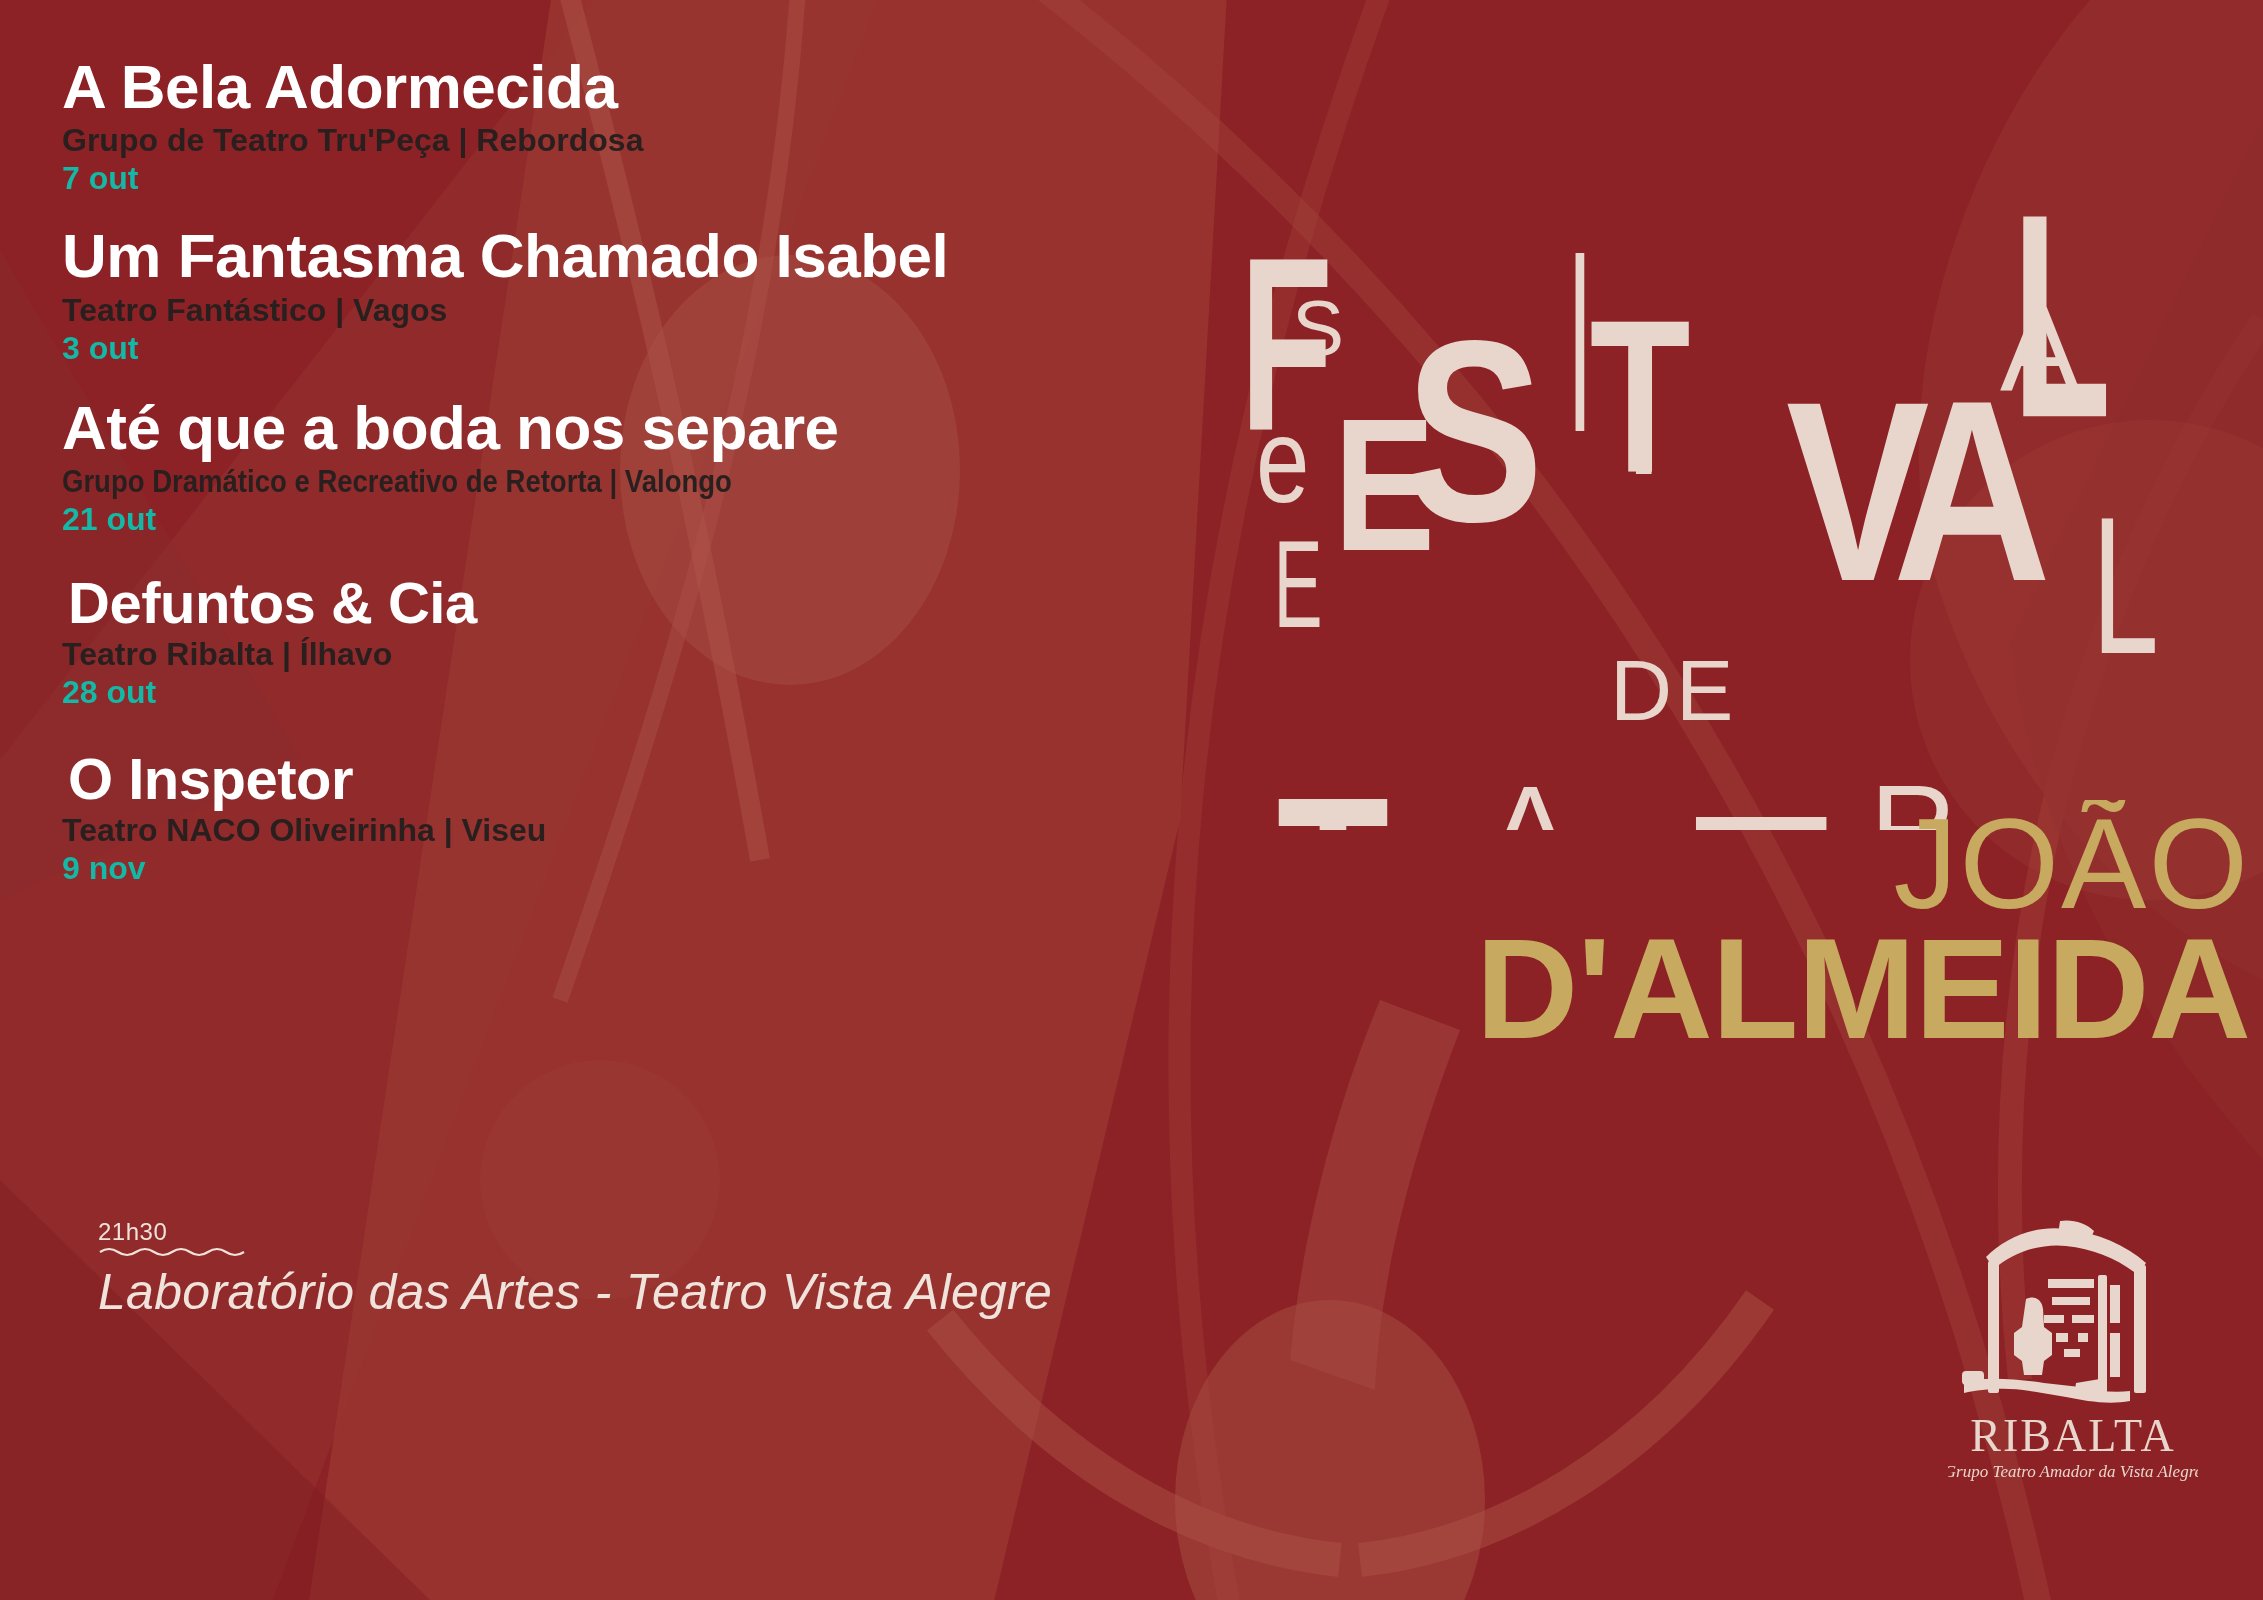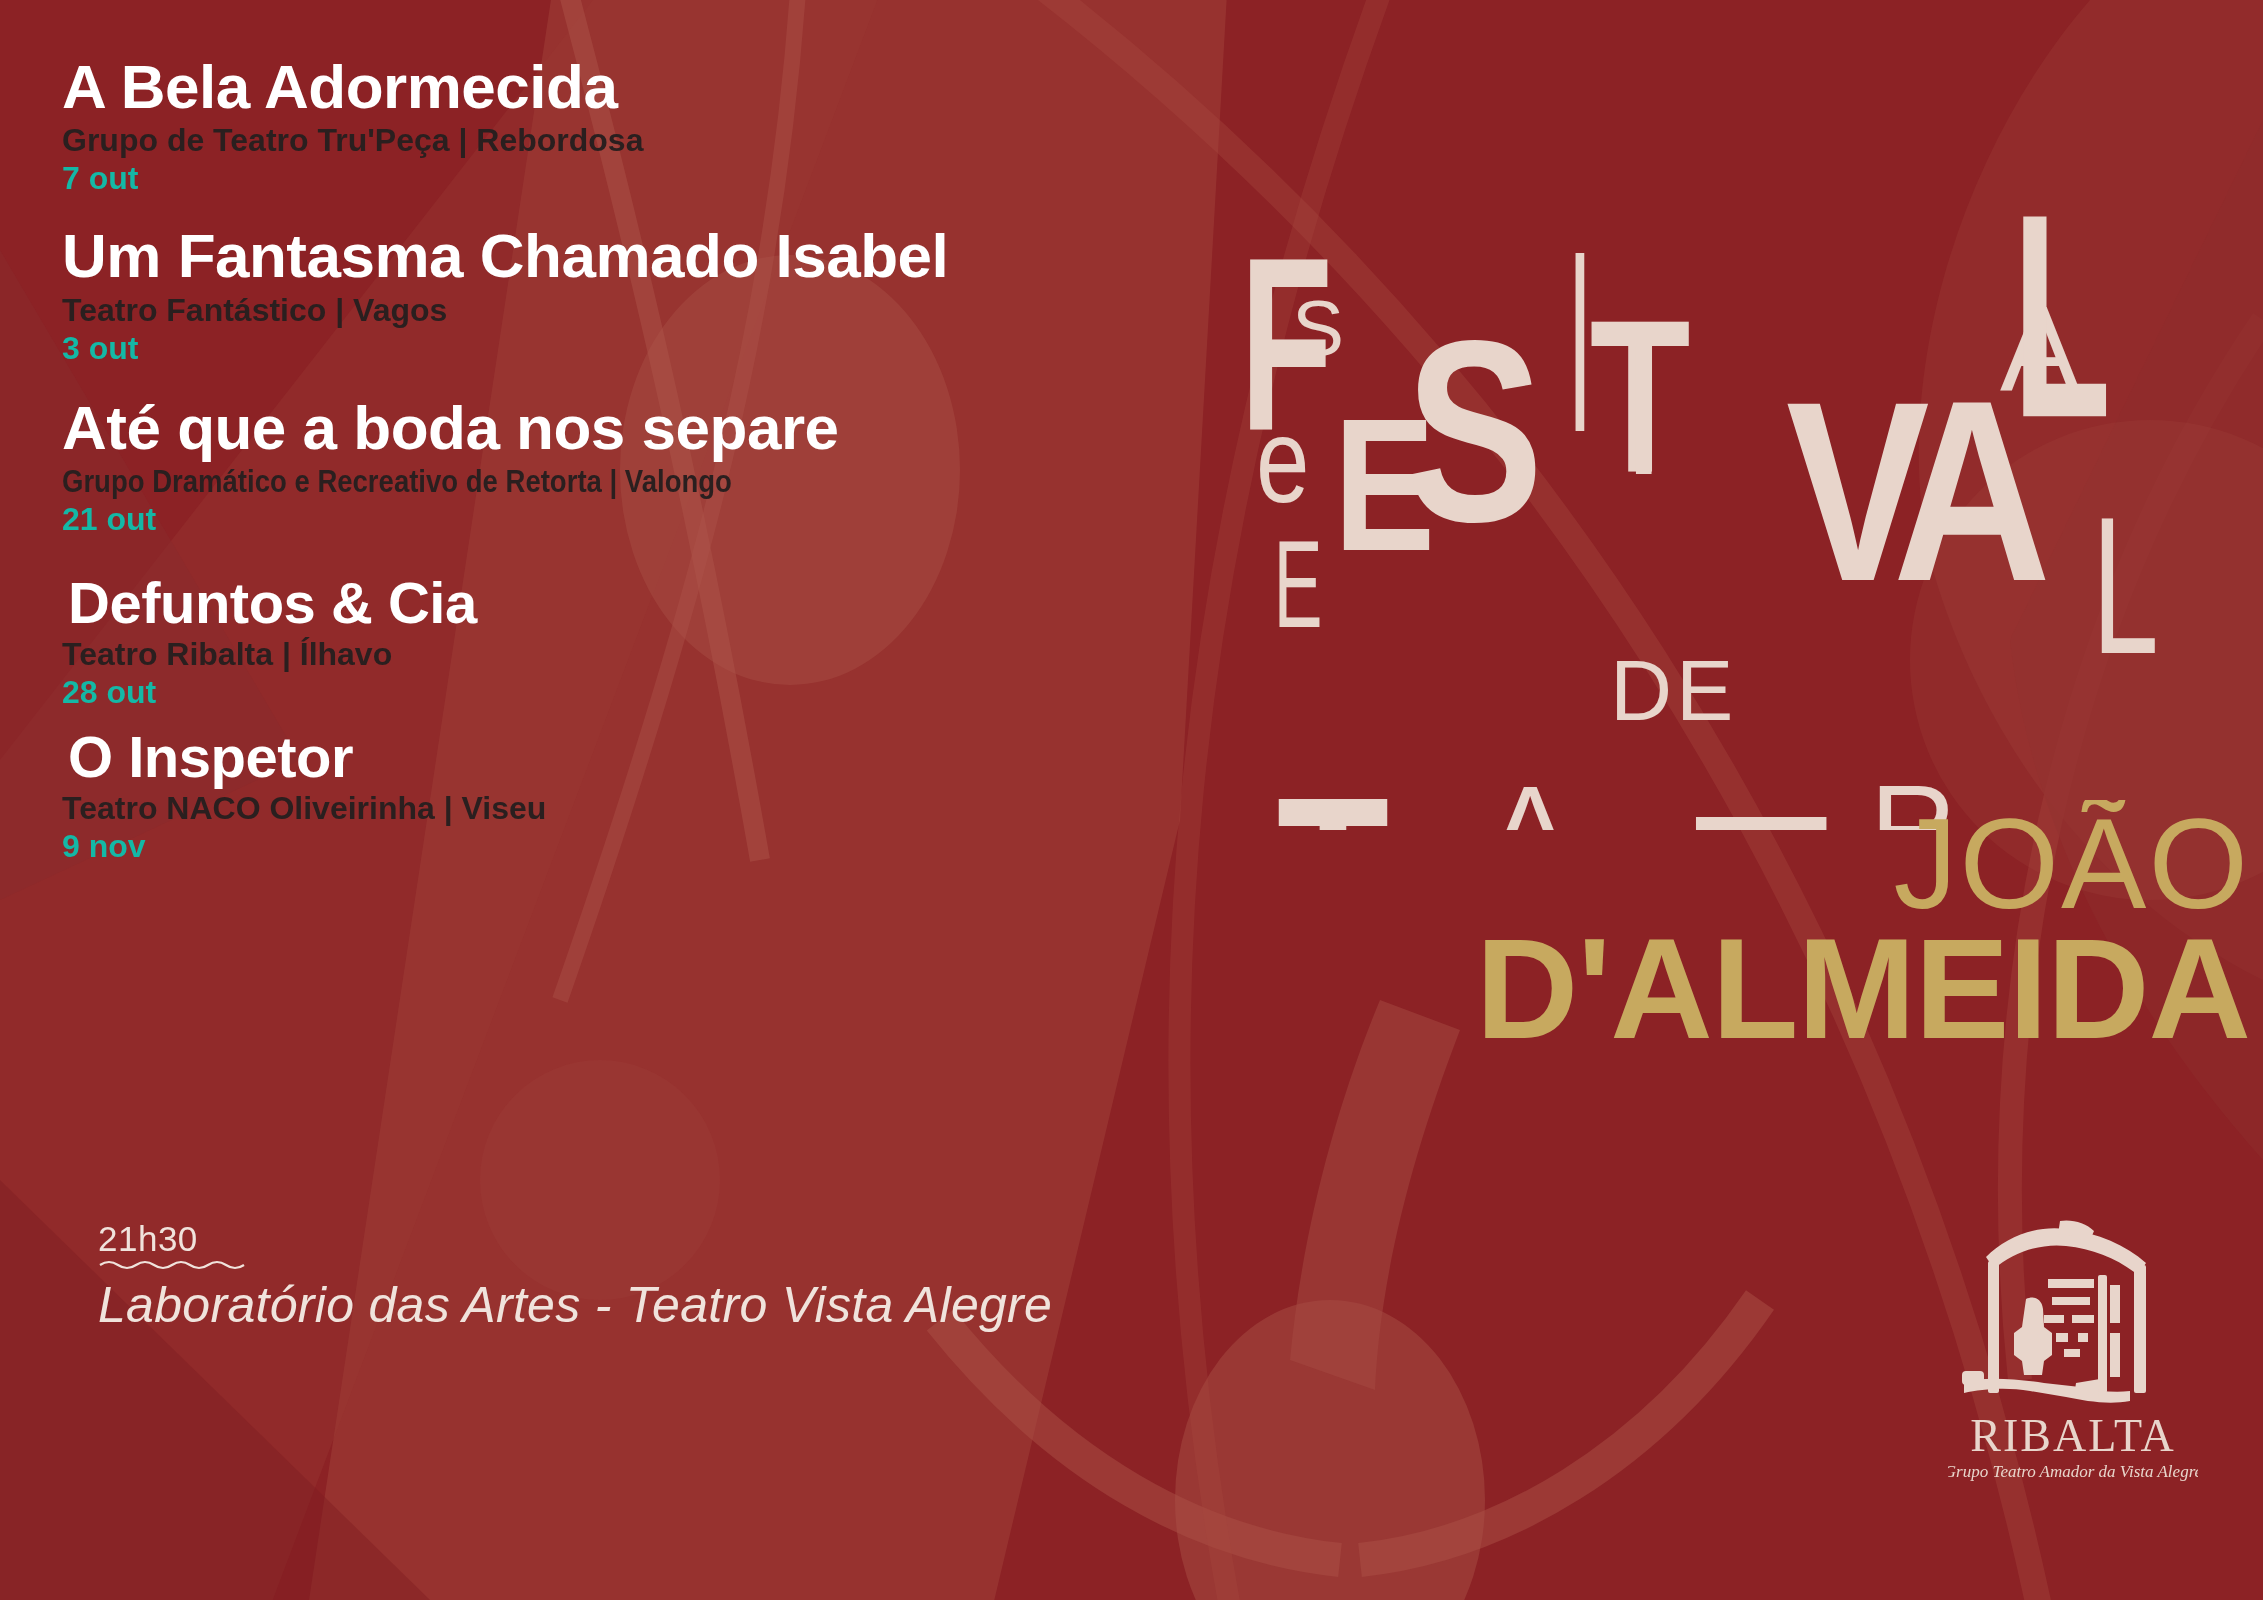--- a/index.html
+++ b/index.html
@@ -22,29 +22,29 @@
     font-weight:bold;color:#2a1f1f;font-size:32px;line-height:1.25;
     margin-top:2px;white-space:nowrap;
   }
   .play-group.condensed{transform:scaleX(0.86);transform-origin:left center;}
   .play-date{
     font-weight:bold;color:#14b8a6;font-size:32px;line-height:1.1;margin-top:1px;
   }
   .p1{margin-bottom:28px;}
   .p2{margin-bottom:30px;}
   .p3{margin-bottom:36px;}
-  .p4{margin-bottom:16px;}
+  .p4{margin-bottom:38px;}
   .p4 .play-title,.p5 .play-title{font-size:58px;}
   .p5 .play-title{padding-left:6px;}
   .p4 .play-title{padding-left:6px;}
 
   
   .venue{position:absolute;left:98px;top:1218px;width:1100px;color:#f0e3dc;}
   .venue-time{
-    font-size:35px;line-height:1.2;letter-spacing:0.5px;
+    font-size:24px;line-height:1.2;letter-spacing:0.5px;
     position:relative;display:inline-block;text-align:center;
   }
   .squiggle{display:block;width:150px;height:12px;margin-top:-2px;}
   .venue-place{
     font-size:50px;font-style:italic;line-height:1.25;margin-top:4px;
     letter-spacing:0.3px;white-space:nowrap;
   }
   .tickets{position:absolute;left:98px;top:1340px;color:#f3e7e1;font-size:34px;line-height:1.52;}
   .tickets div{white-space:nowrap;}
 

